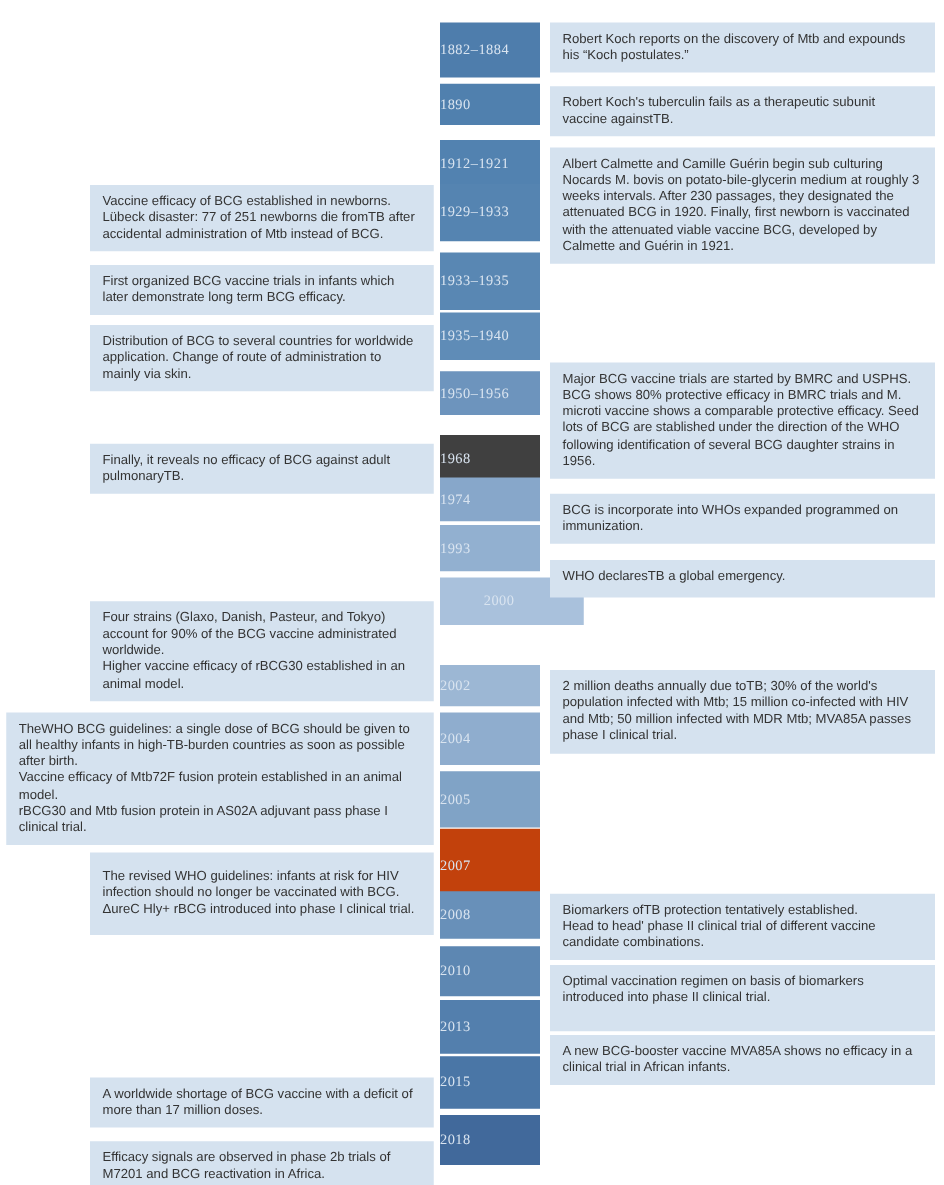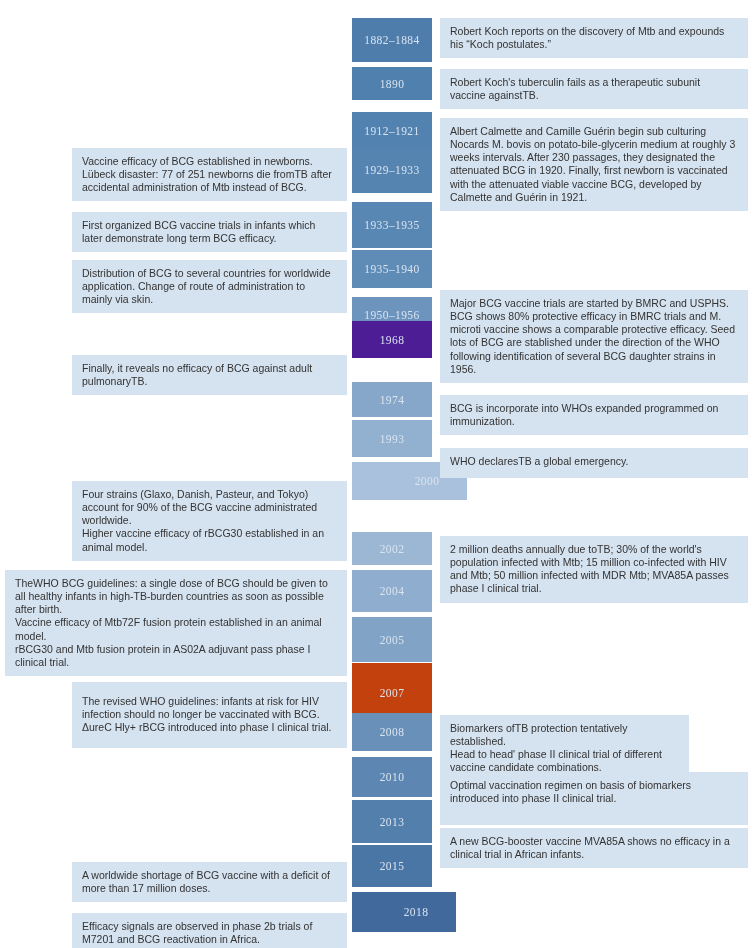--- a/index.html
+++ b/index.html
@@ -2,21 +2,21 @@
 <html style="--event-bg: #d5e2ef;"><head>
 <meta charset="utf-8">
 <style>
   html,body { margin:0; padding:0; background:#ffffff; }
   .canvas {
     position:relative; width:755px; height:948px; background:#ffffff;
     font-family:"Liberation Sans", sans-serif; overflow:hidden;
   }
   .yearbox {
     position:absolute; left:352px; width:80px;
-    display:flex; align-items:center; justify-content:center;
+    display:flex; align-items:center; justify-content:flex-start;
   }
   .yearlabel {
     font-family:"Liberation Serif", serif;
     font-size:11.5px; color:#d9e4f0; letter-spacing:.4px;
   }
   .event {
     position:absolute; background:var(--event-bg,#d5e2ef);
     padding:7px 10px; box-sizing:border-box;
   }
   .event.pad-tall { padding-top:13px; padding-bottom:13px; }
@@ -44,21 +44,21 @@
     </div>
   <div class="yearbox" style="top: 202px; height: 46px; background-color: rgb(89, 135, 179);">
       <span class="yearlabel">1933–1935</span>
     </div>
   <div class="yearbox" style="top: 250px; height: 38px; background-color: rgb(95, 140, 183);">
       <span class="yearlabel">1935–1940</span>
     </div>
   <div class="yearbox" style="top: 297px; height: 35px; background-color: rgb(109, 148, 189);">
       <span class="yearlabel">1950–1956</span>
     </div>
-  <div class="yearbox" style="top: 321px; height: 37px; background-color: #4c1d95;">
+  <div class="yearbox" style="top: 348px; height: 37px; background-color: #404040;">
       <span class="yearlabel">1968</span>
     </div>
   <div class="yearbox" style="top: 382px; height: 35px; background-color: rgb(135, 167, 202);">
       <span class="yearlabel">1974</span>
     </div>
   <div class="yearbox" style="top: 420px; height: 37px; background-color: rgb(146, 176, 208);">
       <span class="yearlabel">1993</span>
     </div>
   <div class="yearbox" style="top: 462px; height: 38px; background-color: rgb(169, 193, 220); padding-left: 35px;">
       <span class="yearlabel">2000</span>
@@ -80,21 +80,21 @@
     </div>
   <div class="yearbox" style="top: 757px; height: 40px; background-color: rgb(93, 135, 178);">
       <span class="yearlabel">2010</span>
     </div>
   <div class="yearbox" style="top: 800px; height: 43px; background-color: rgb(83, 127, 173);">
       <span class="yearlabel">2013</span>
     </div>
   <div class="yearbox" style="top: 845px; height: 42px; background-color: rgb(74, 118, 166);">
       <span class="yearlabel">2015</span>
     </div>
-  <div class="yearbox" style="top: 892px; height: 40px; background-color: rgb(65, 105, 155); padding-left: 24px;">
+  <div class="yearbox" style="top: 892px; height: 40px; background-color: rgb(65, 105, 155);">
       <span class="yearlabel">2018</span>
     </div>
 
   <div class="event" style="top:148px;left:72px;width:275px">
       <p class="event-text">Vaccine efficacy of BCG established in newborns.
 Lübeck disaster: 77 of 251 newborns die fromTB after accidental administration of Mtb instead of BCG.</p>
     </div>
   <div class="event" style="top:212px;left:72px;width:275px">
       <p class="event-text">First organized BCG vaccine trials in infants which later demonstrate long term BCG efficacy.</p>
     </div>
@@ -138,21 +138,21 @@
     </div>
   <div class="event" style="top:395px;left:440px;width:308px">
       <p class="event-text">BCG is incorporate into WHOs expanded programmed on immunization.</p>
     </div>
   <div class="event" style="top:448px;left:440px;width:308px;min-height:30px">
       <p class="event-text">WHO declaresTB a global emergency.</p>
     </div>
   <div class="event" style="top:536px;left:440px;width:308px">
       <p class="event-text">2 million deaths annually due toTB; 30% of the world's population infected with Mtb; 15 million co-infected with HIV and Mtb; 50 million infected with MDR Mtb; MVA85A passes phase I clinical trial.</p>
     </div>
-  <div class="event" style="top:715px;left:440px;width:249px">
+  <div class="event" style="top:715px;left:440px;width:308px">
       <p class="event-text">Biomarkers ofTB protection tentatively established.
 Head to head' phase II clinical trial of different vaccine candidate combinations.</p>
     </div>
   <div class="event" style="top:772px;left:440px;width:308px;min-height:53px">
       <p class="event-text">Optimal vaccination regimen on basis of biomarkers introduced into phase II clinical trial.</p>
     </div>
   <div class="event" style="top:828px;left:440px;width:308px">
       <p class="event-text">A new BCG-booster vaccine MVA85A shows no efficacy in a clinical trial in African infants.</p>
     </div>
 

